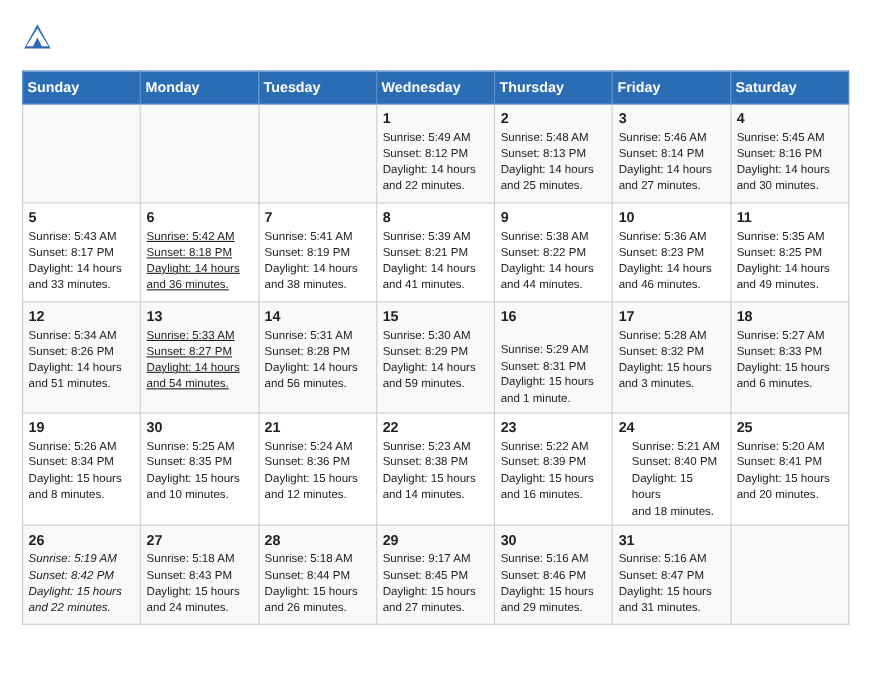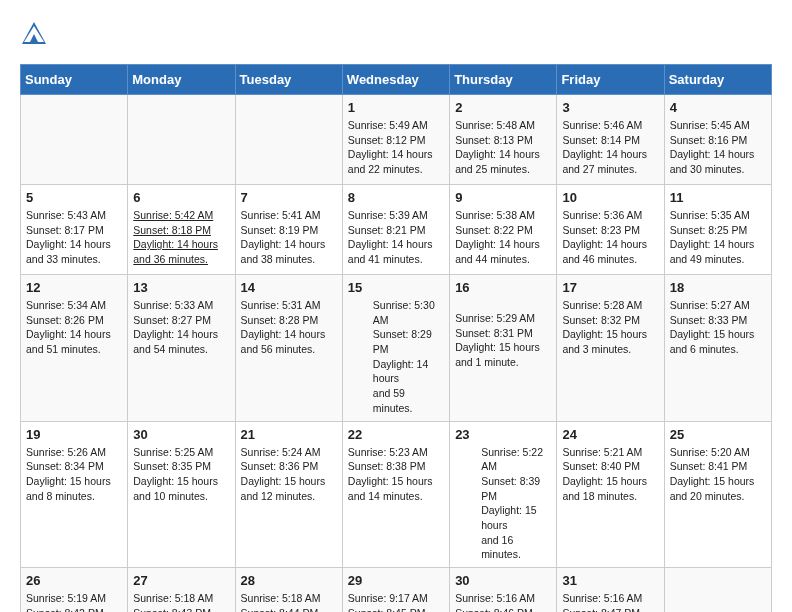--- a/index.html
+++ b/index.html
@@ -215,35 +215,35 @@
       <tr>
         <td>
           <span class="day-number">12</span>
           <div class="day-info" style="white-space: pre-line;">Sunrise: 5:34 AM
 Sunset: 8:26 PM
 Daylight: 14 hours
 and 51 minutes.</div>
         </td>
         <td>
           <span class="day-number">13</span>
-          <div class="day-info" style="white-space: pre-line;">Sunrise: 5:33 AM
+          <div class="day-info" style="white-space: pre-line; text-decoration: underline;">Sunrise: 5:33 AM
 Sunset: 8:27 PM
 Daylight: 14 hours
 and 54 minutes.</div>
         </td>
         <td>
           <span class="day-number">14</span>
           <div class="day-info" style="white-space: pre-line;">Sunrise: 5:31 AM
 Sunset: 8:28 PM
 Daylight: 14 hours
 and 56 minutes.</div>
         </td>
         <td>
           <span class="day-number">15</span>
-          <div class="day-info" style="white-space: pre-line; margin-left: 25px;">Sunrise: 5:30 AM
+          <div class="day-info" style="white-space: pre-line;">Sunrise: 5:30 AM
 Sunset: 8:29 PM
 Daylight: 14 hours
 and 59 minutes.</div>
         </td>
         <td>
           <span class="day-number">16</span>
           <div class="day-info" style="white-space: pre-line; margin-top: 16px;">Sunrise: 5:29 AM
 Sunset: 8:31 PM
 Daylight: 15 hours
 and 1 minute.</div>
@@ -287,44 +287,44 @@
         </td>
         <td>
           <span class="day-number">22</span>
           <div class="day-info" style="white-space: pre-line;">Sunrise: 5:23 AM
 Sunset: 8:38 PM
 Daylight: 15 hours
 and 14 minutes.</div>
         </td>
         <td>
           <span class="day-number">23</span>
-          <div class="day-info" style="white-space: pre-line; margin-left: 26px;">Sunrise: 5:22 AM
+          <div class="day-info" style="white-space: pre-line;">Sunrise: 5:22 AM
 Sunset: 8:39 PM
 Daylight: 15 hours
 and 16 minutes.</div>
         </td>
         <td>
           <span class="day-number">24</span>
-          <div class="day-info" style="white-space: pre-line;">Sunrise: 5:21 AM
+          <div class="day-info" style="white-space: pre-line; margin-left: 12px;">Sunrise: 5:21 AM
 Sunset: 8:40 PM
 Daylight: 15 hours
 and 18 minutes.</div>
         </td>
         <td>
           <span class="day-number">25</span>
           <div class="day-info" style="white-space: pre-line;">Sunrise: 5:20 AM
 Sunset: 8:41 PM
 Daylight: 15 hours
 and 20 minutes.</div>
         </td>
       </tr>
       <tr>
         <td>
           <span class="day-number">26</span>
-          <div class="day-info" style="white-space: pre-line;">Sunrise: 5:19 AM
+          <div class="day-info" style="white-space: pre-line; font-style: italic;">Sunrise: 5:19 AM
 Sunset: 8:42 PM
 Daylight: 15 hours
 and 22 minutes.</div>
         </td>
         <td>
           <span class="day-number">27</span>
           <div class="day-info" style="white-space: pre-line;">Sunrise: 5:18 AM
 Sunset: 8:43 PM
 Daylight: 15 hours
 and 24 minutes.</div>

